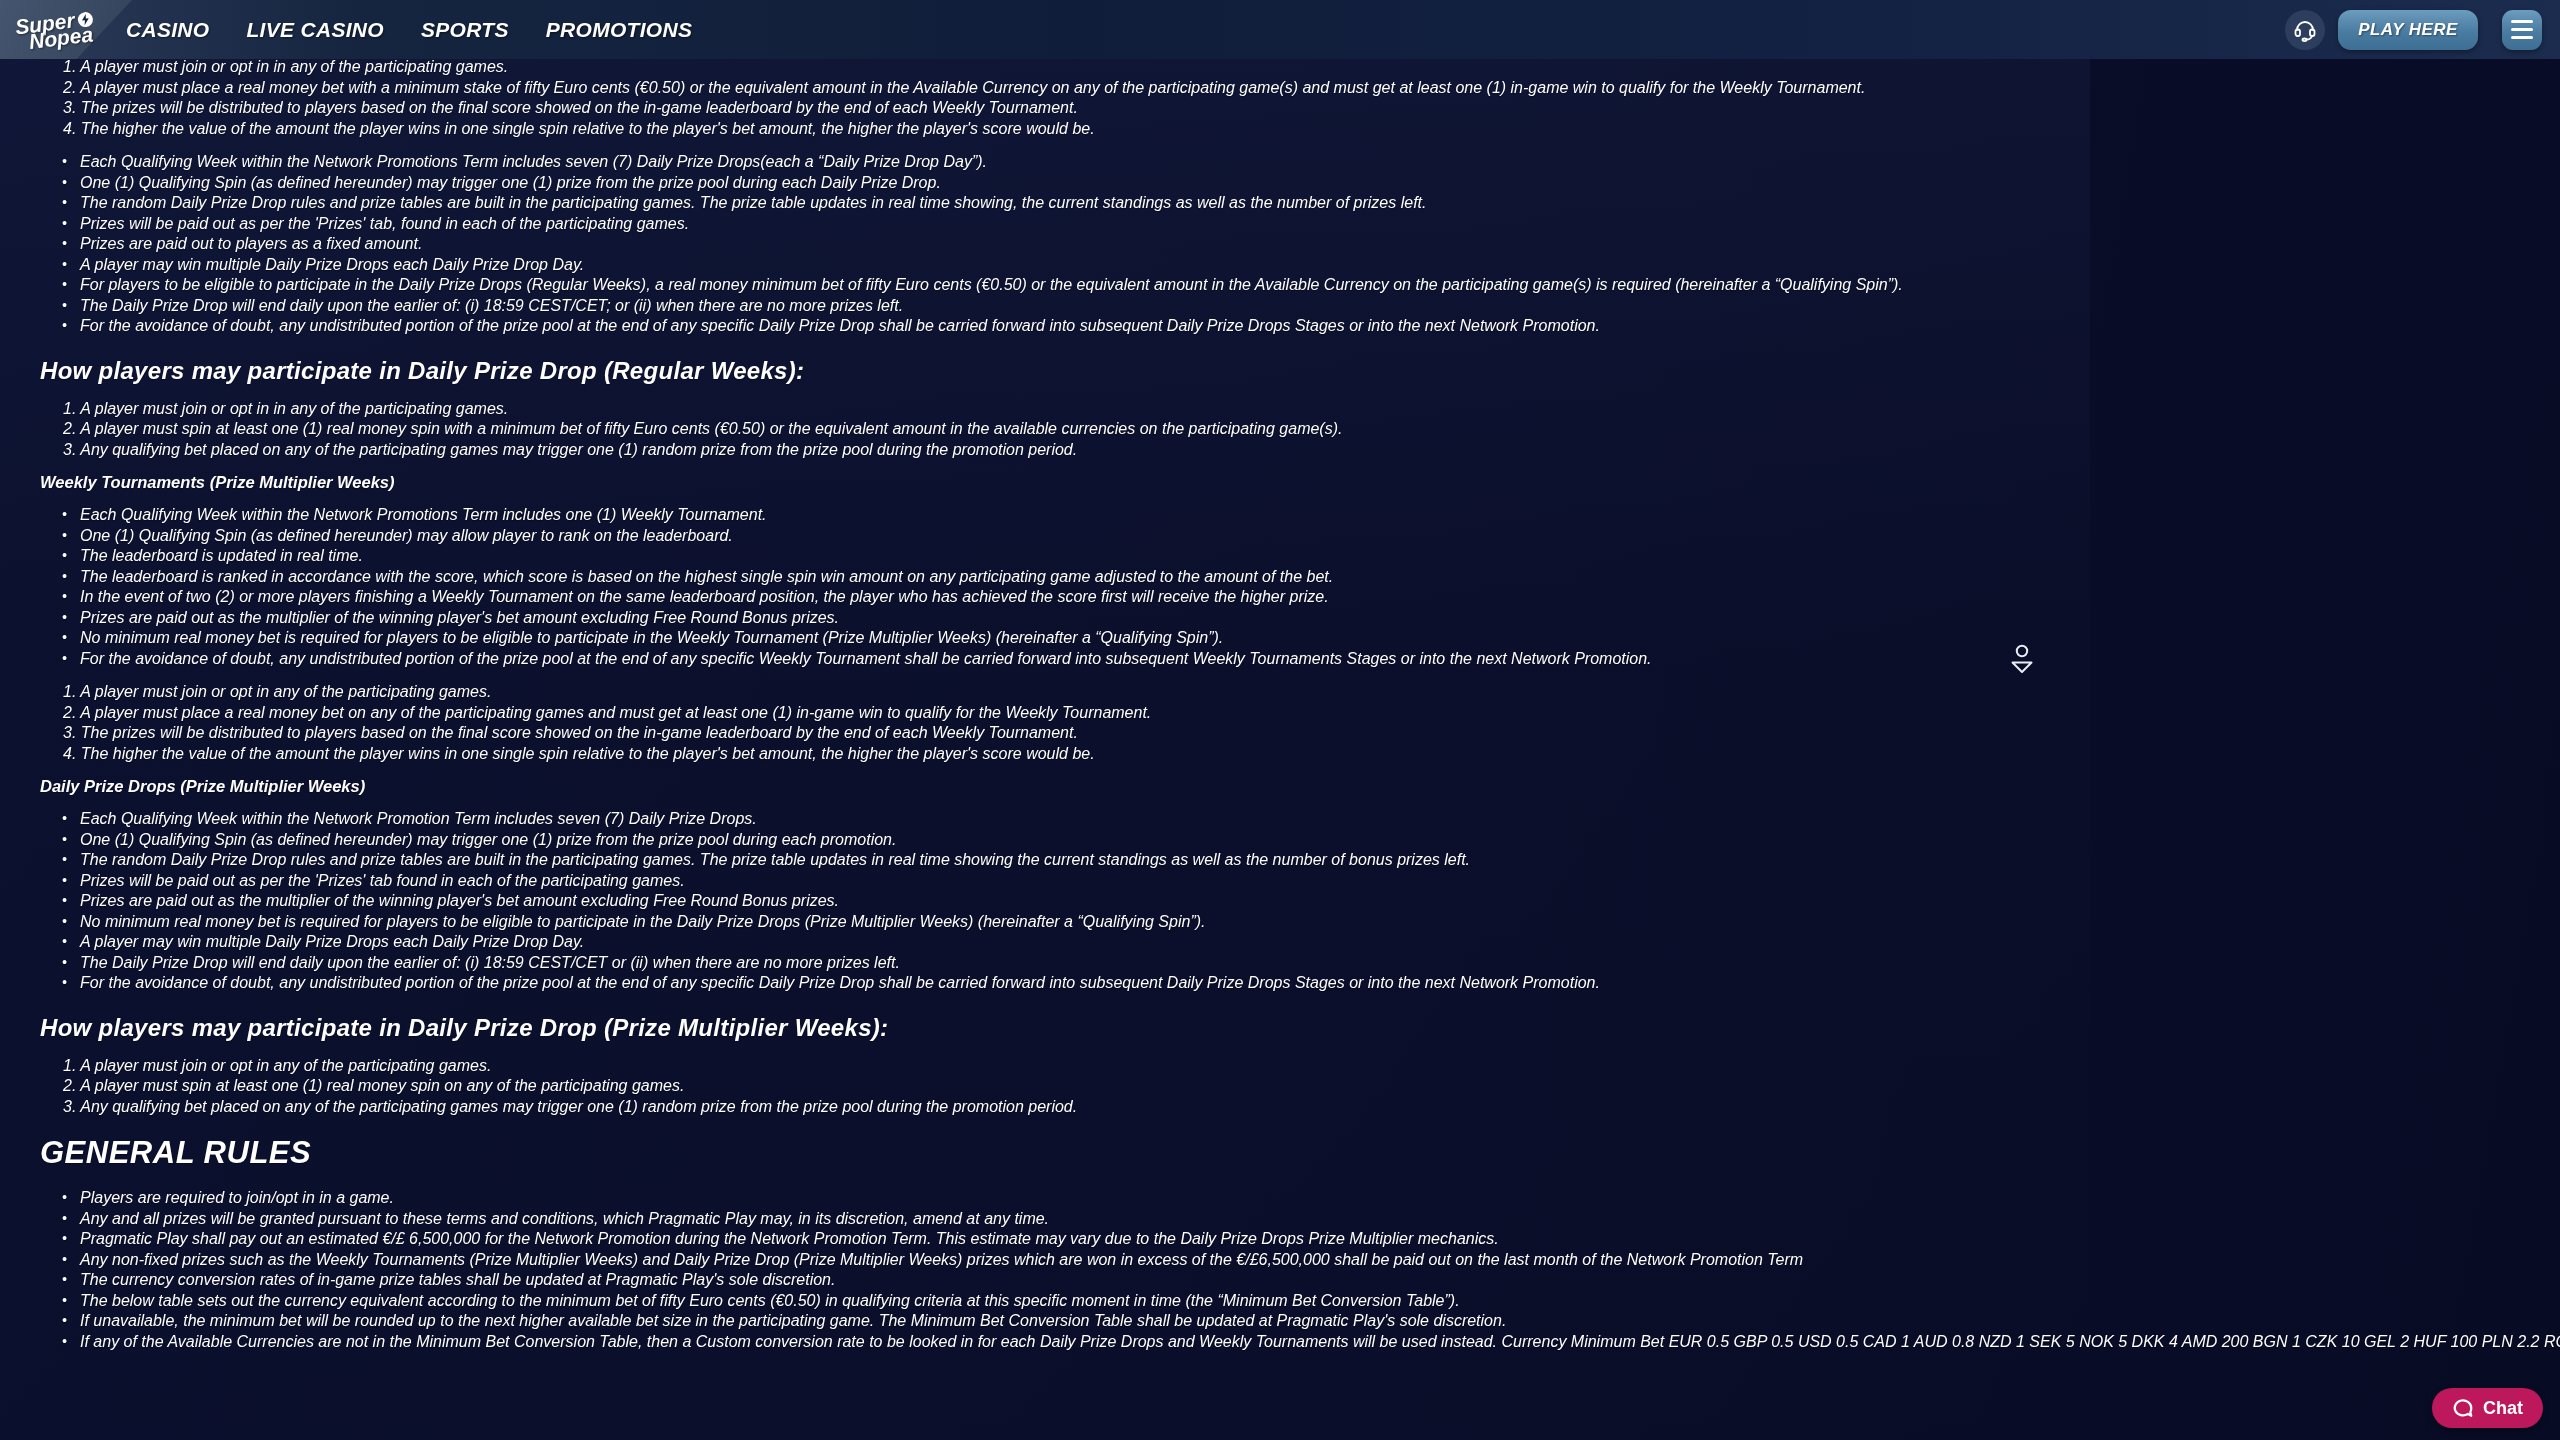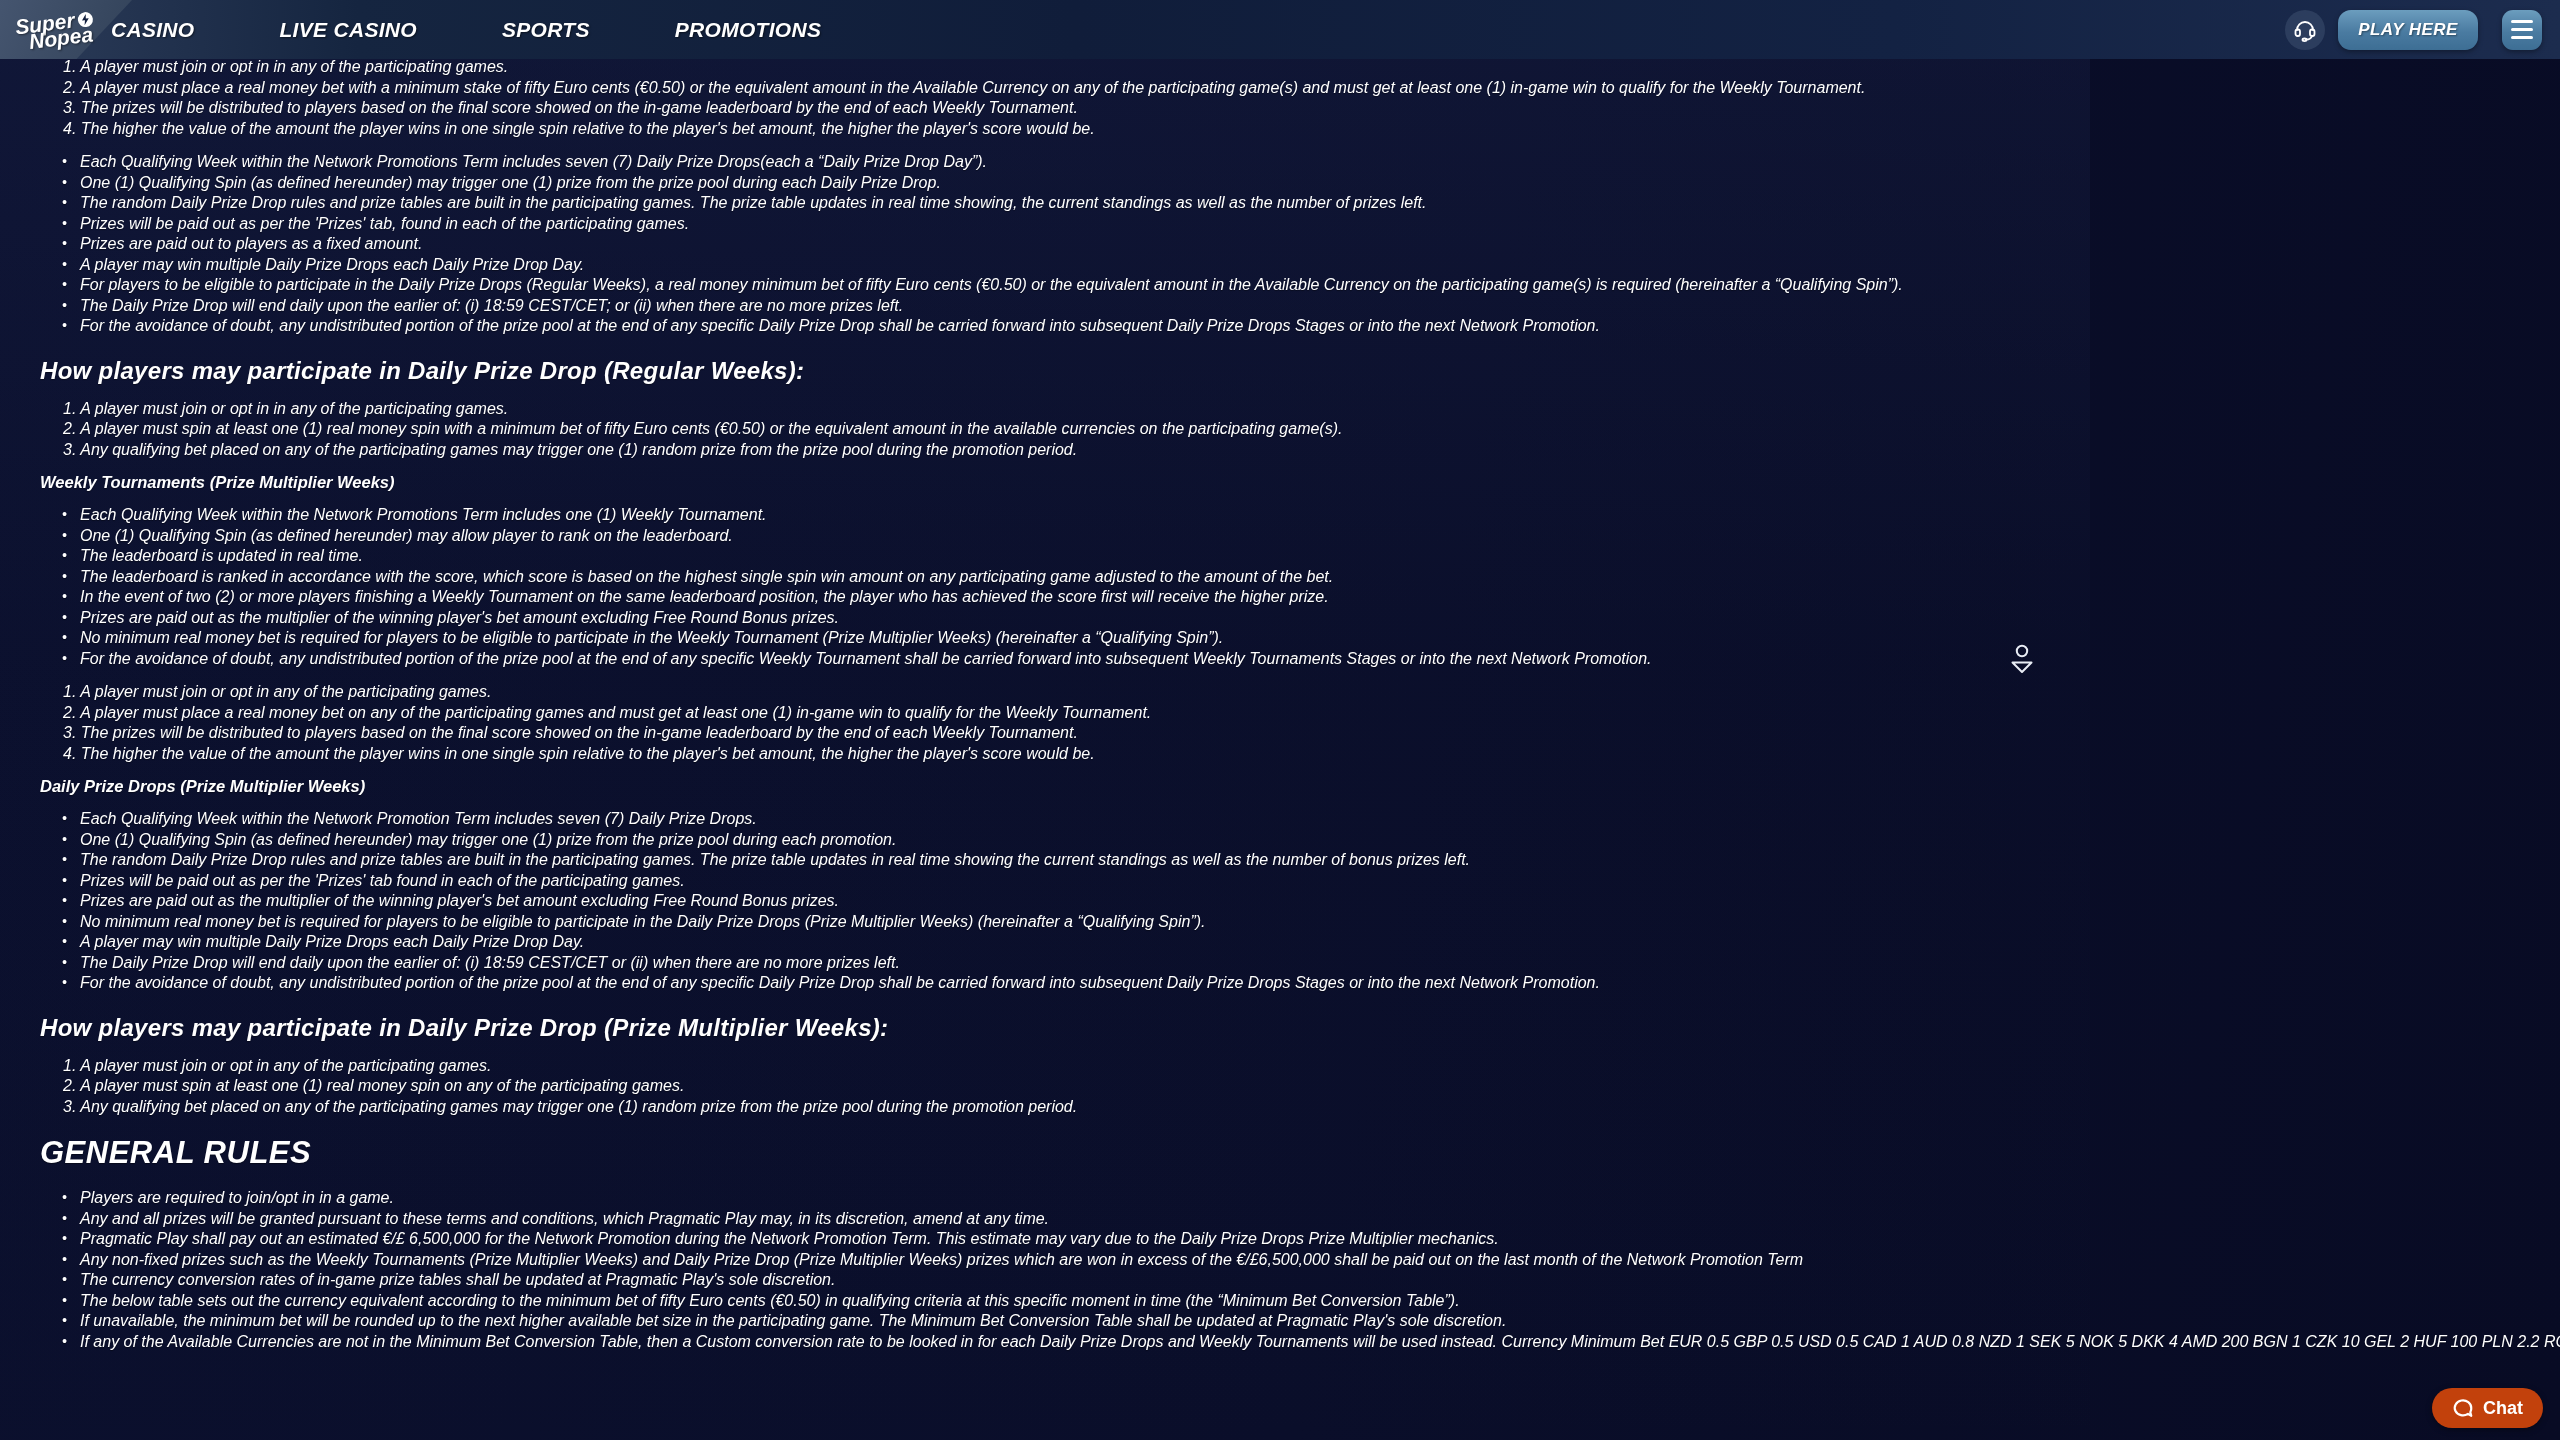--- a/index.html
+++ b/index.html
@@ -22,21 +22,21 @@
     clip-path: polygon(0 0, 100% 0, 58% 100%, 0 100%);
   }
   .logo { position:relative; margin-left:16px; width:92px; color:#fff;
     transform: rotate(-7deg); cursor:pointer; z-index:2; }
   .logo .l1 { display:flex; align-items:center; gap:3px;
     font-size:21px; font-weight:700; font-style:italic; line-height:18px; text-shadow:1px 1px 2px rgba(0,0,0,.45); }
   .logo .l2 { margin-left:12px; margin-top:-2px;
     font-size:21px; font-weight:700; font-style:italic; line-height:18px; text-shadow:1px 1px 2px rgba(0,0,0,.45); }
   .bolt { width:15px; height:15px; border-radius:50%; background:#fff;
     display:inline-flex; align-items:center; justify-content:center; }
-  .menu { display:flex; gap:85px; margin-left:3px; z-index:2; }
+  .menu { display:flex; gap:37px; margin-left:18px; z-index:2; }
   .nav-item { color:#fff; font-size:21px; font-weight:700; font-style:italic;
     letter-spacing:.3px; text-shadow:1px 1px 2px rgba(0,0,0,.5); cursor:pointer; text-decoration:none; }
   .nav-right { margin-left:auto; display:flex; align-items:flex-start; margin-right:18px; z-index:2; }
   .icon-btn { width:40px; height:40px; border-radius:50%;
     background: rgba(190,215,235,0.12); display:flex; align-items:center; justify-content:center; cursor:pointer; }
   .play-btn { width:140px; height:40px; margin-left:13px; border:none; border-radius:13px;
     background: linear-gradient(180deg, #6b9dbe 0%, #4a7ba1 55%, #3d6e94 100%);
     color:#fff; font-family:inherit; font-size:17px; font-weight:700; font-style:italic; letter-spacing:.4px;
     text-shadow:1px 1px 2px rgba(0,0,0,.4); box-shadow:0 2px 5px rgba(0,0,0,.35); cursor:pointer; }
   .burger { width:40px; height:40px; margin-left:24px; border:none; border-radius:11px;
@@ -62,21 +62,21 @@
   main ol li::before { counter-increment:n; content: counter(n) ". "; }
   main ul li { position:relative; padding-left:40px; }
   main ul li::before { content:"\2022"; position:absolute; left:22px; top:-1px; font-size:14px; }
 
   
   .autoscroll { position:absolute; left:2007px; top:643px; z-index:5; }
 
   
   .chat-btn {
     position:absolute; right:17px; bottom:12px; height:40px; padding:0 20px;
-    border:none; border-radius:20px; background:#c2410c;
+    border:none; border-radius:20px; background:#be185d;
     display:flex; align-items:center; gap:9px; cursor:pointer;
     color:#fff; font-family:inherit; font-size:18px; font-weight:700;
     box-shadow:0 2px 6px rgba(0,0,0,.35); z-index:20;
   }
 </style>
 </head>
 <body>
 
 <nav>
   <div class="logo">

